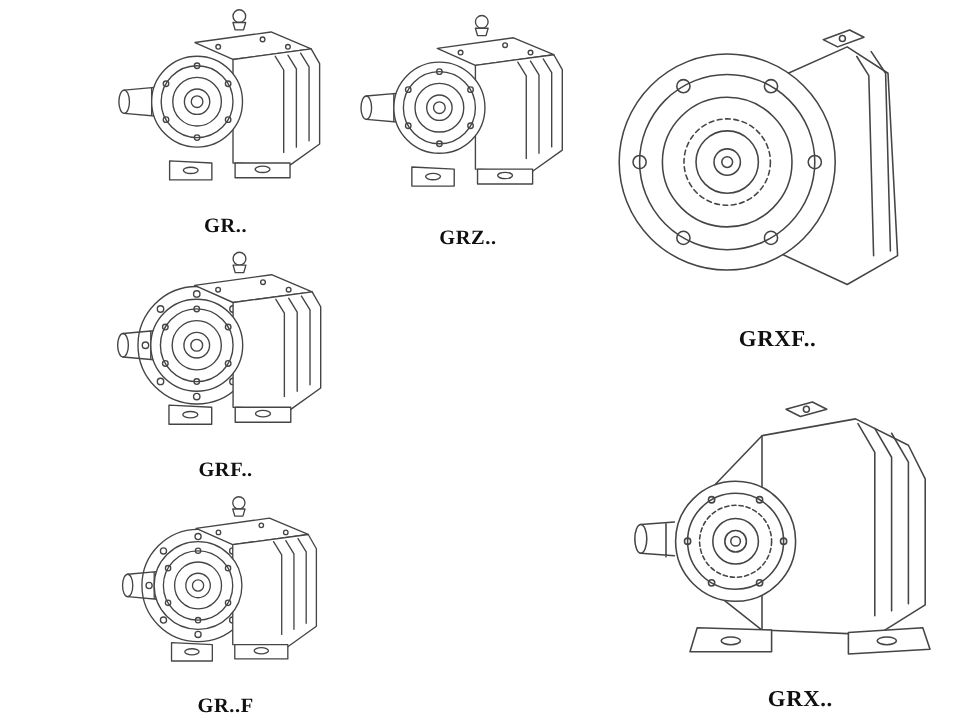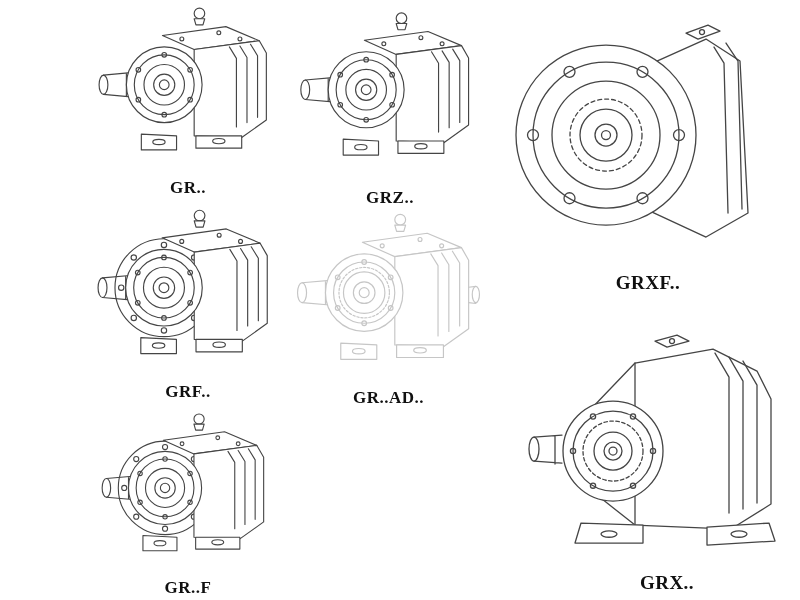--- a/index.html
+++ b/index.html
@@ -155,27 +155,20 @@
   </div>
 
   <div class="cell" style="left:88px; top:204px; width:200px; height:200px;text-align:right;">
     <svg class="art" viewBox="0 0 222 198">
         <use href="#g-flangedisc"></use>
         <use href="#g-side"></use>
       </svg>
     <div class="label">GRF..</div>
   </div>
 
-  <div class="cell" style="left:286px; top:208px; width:205px; height:202px;">
-    <svg class="art faint" viewBox="0 0 222 198">
-        <use href="#g-side"></use>
-        <use href="#g-adx"></use>
-      </svg>
-    <div class="label">GR..AD..</div>
-  </div>
 
   <div class="cell" style="left:88px; top:408px; width:200px; height:192px;">
     <svg class="art" viewBox="0 0 222 198">
         <use href="#g-flangedisc"></use>
         <use href="#g-side"></use>
       </svg>
     <div class="label">GR..F</div>
   </div>
 
 

